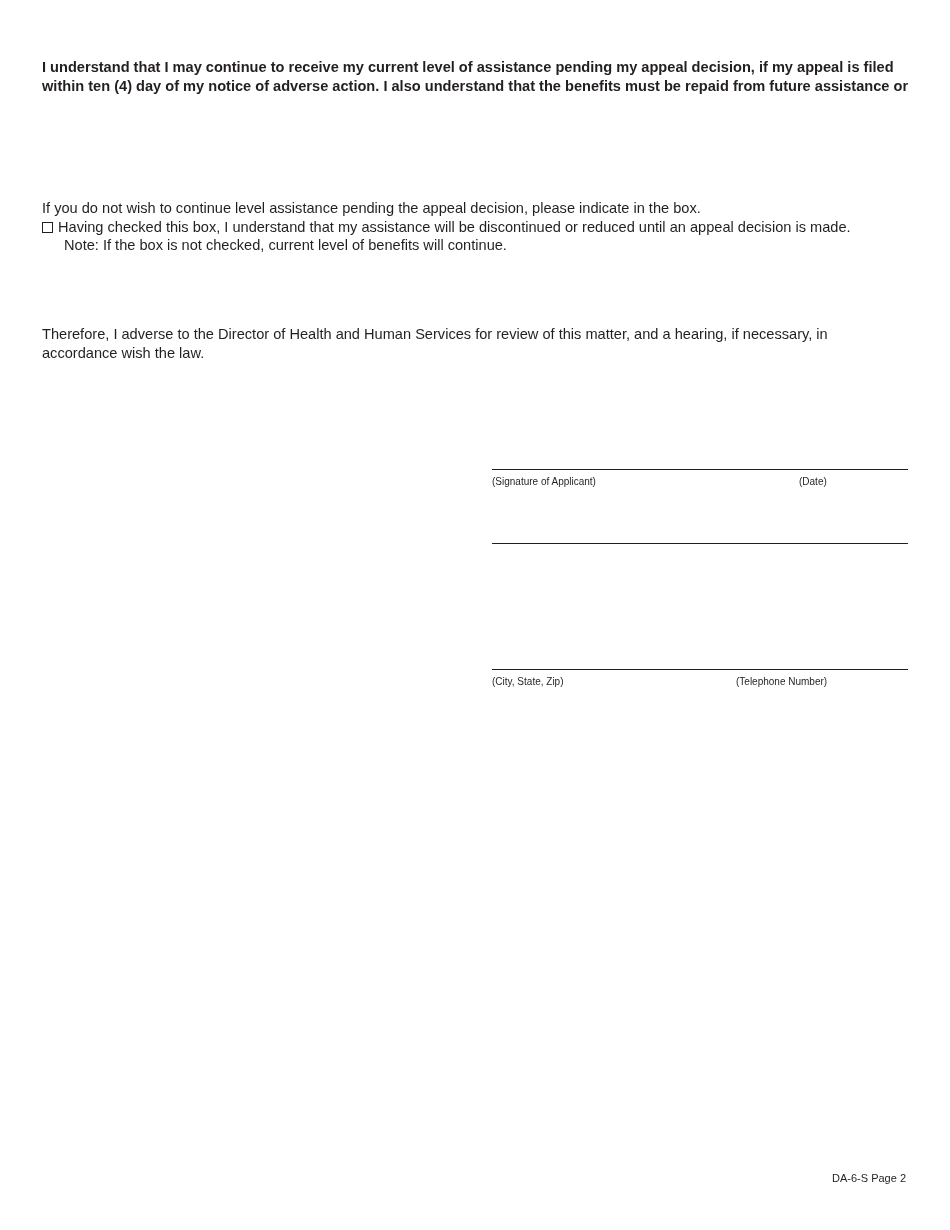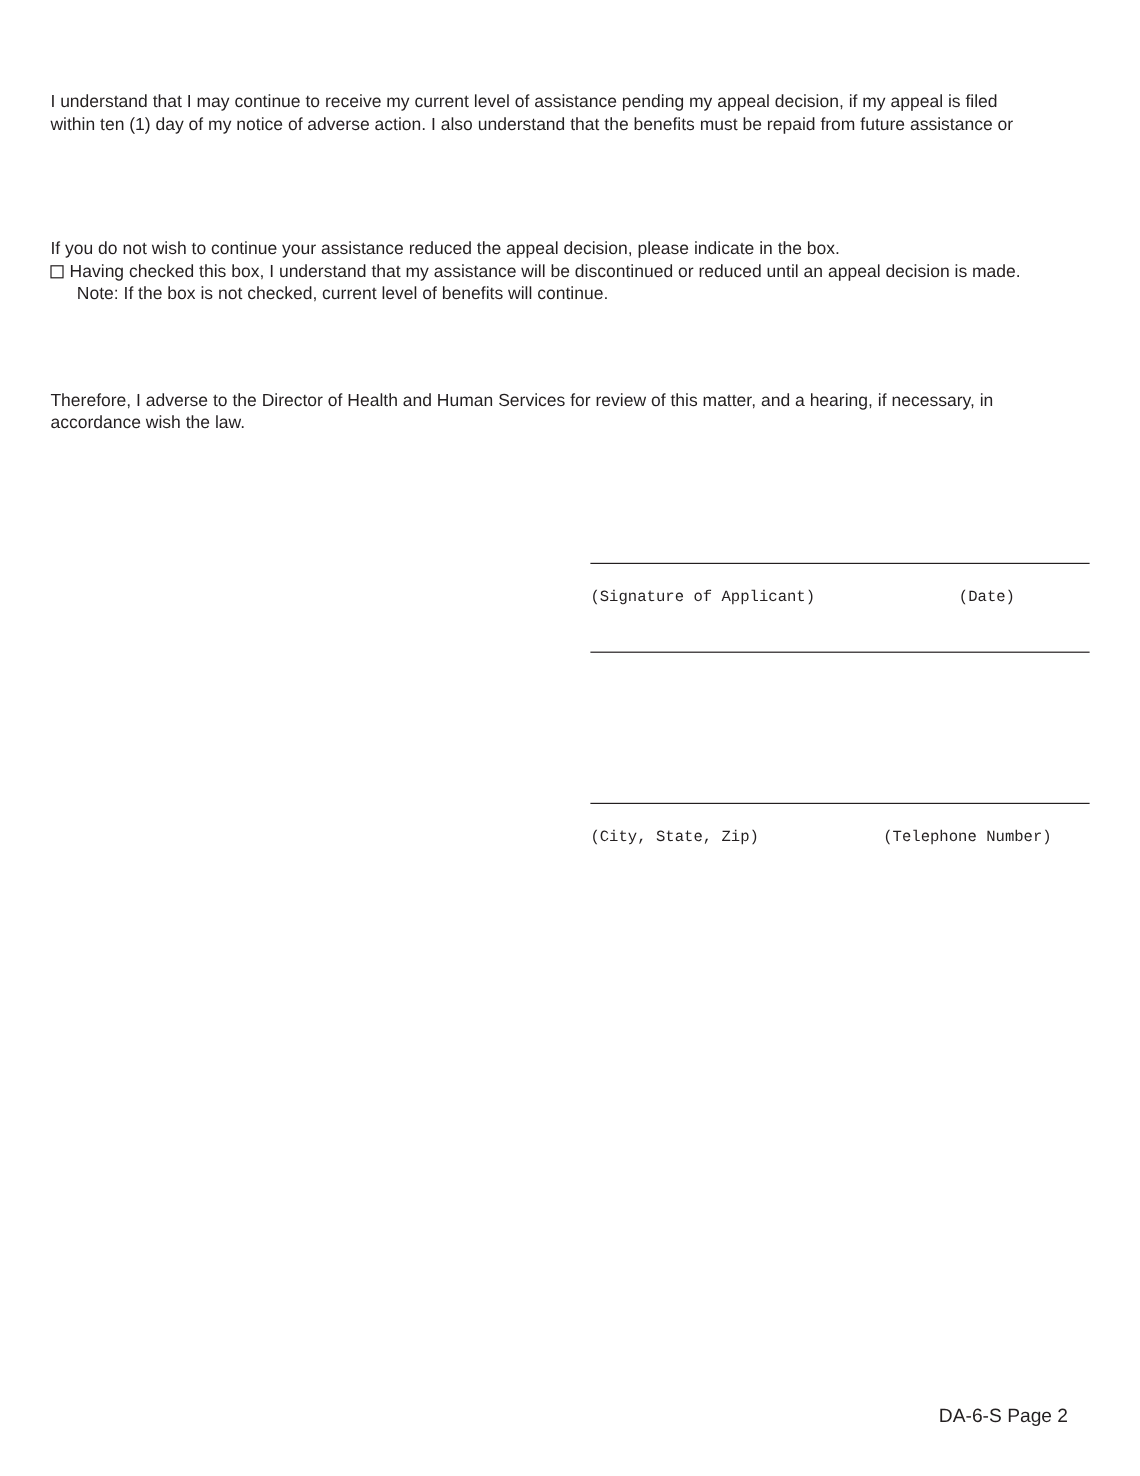--- a/index.html
+++ b/index.html
@@ -1,48 +1,48 @@
 <!DOCTYPE html>
 <html><head>
 <meta charset="utf-8">
 <style>
   html, body { margin: 0; padding: 0; background: #fff; }
   body {
     width: 950px; height: 1230px; position: relative; overflow: hidden;
     font-family: "Liberation Sans", sans-serif; color: #231f20;
   }
   .para { position: absolute; left: 42px; width: 870px; font-size: 14.6px; line-height: 18.5px; }
-  .p1 { top: 76px; }
+  .p1 { top: 58px; font-weight: bold; }
   .p2 { top: 199px; }
   .p3 { top: 325px; }
   .line-row { display: block; white-space: nowrap; }
   .checkbox {
     display: inline-block; width: 11px; height: 11px; border: 1px solid #231f20;
     vertical-align: -1px; margin-right: 5px; box-sizing: border-box; background: #fff;
   }
   .note { padding-left: 22px; }
   .sig-block { position: absolute; left: 492px; width: 416px; }
   .sig-line { border-top: 1px solid #231f20; height: 0; }
-  .sig-labels { position: relative; font-size: 13px; line-height: 16px; margin-top: 20px; height: 16px; font-family: Liberation Mono, monospace; }
+  .sig-labels { position: relative; font-size: 10px; line-height: 16px; margin-top: 4px; height: 16px; }
   .sig-labels span { position: absolute; top: 0; white-space: nowrap; }
   .s1 { top: 469px; }
   .s2 { top: 543px; }
   .s3 { top: 669px; }
-  .footer { position: absolute; right: 60px; top: 1172px; font-size: 16px; }
+  .footer { position: absolute; right: 44px; top: 1172px; font-size: 11px; }
 </style>
 </head>
 <body>
 
 <div class="para p1">
   <span class="line-row">I understand that I may continue to receive my current level of assistance pending my appeal decision, if my appeal is filed</span>
-  <span class="line-row">within ten (1) day of my notice of adverse action. I also understand that the benefits must be repaid from future assistance or</span>
+  <span class="line-row">within ten (4) day of my notice of adverse action. I also understand that the benefits must be repaid from future assistance or</span>
 </div>
 
 <div class="para p2">
-  <span class="line-row">If you do not wish to continue your assistance reduced the appeal decision, please indicate in the box.</span>
+  <span class="line-row">If you do not wish to continue level assistance pending the appeal decision, please indicate in the box.</span>
   <span class="line-row">
     <span class="checkbox"></span><span>Having checked this box, I understand that my assistance will be discontinued or reduced until an appeal decision is made.</span>
   </span>
   <span class="line-row note">Note: If the box is not checked, current level of benefits will continue.</span>
 </div>
 
 <div class="para p3">
   <span class="line-row">Therefore, I adverse to the Director of Health and Human Services for review of this matter, and a hearing, if necessary, in</span>
   <span class="line-row">accordance wish the law.</span>
 </div>

